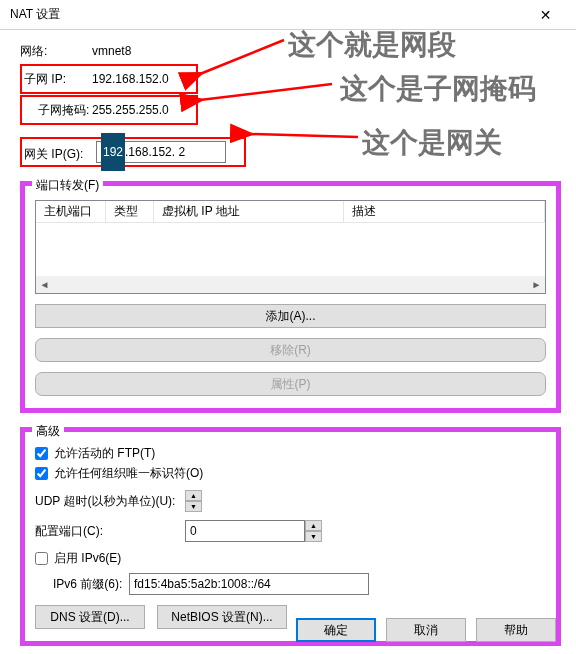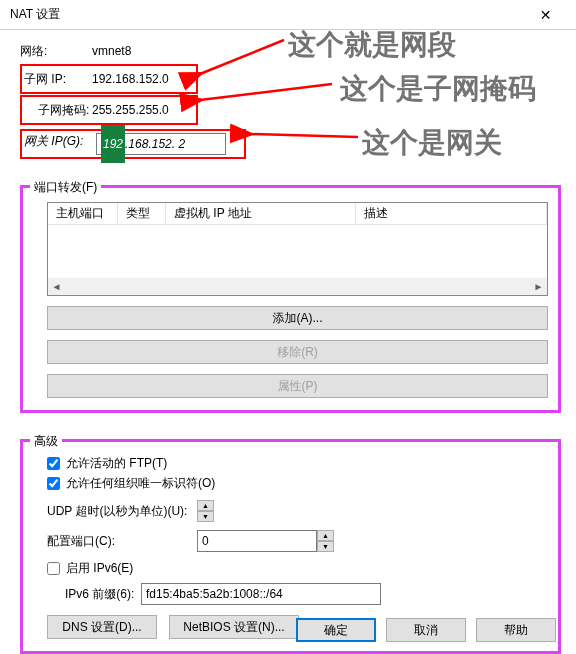--- a/index.html
+++ b/index.html
@@ -29,39 +29,39 @@
     align-items: center;
     justify-content: center;
     font-size: 14px;
   }
   .content { padding: 10px 15px 10px 20px; }
   .row { display: flex; align-items: center; height: 22px; }
   .lbl { width: 72px; }
   .val { }
   .redbox { border: 2px solid #ff0000; }
   .net-row { margin: 2px 0; }
-  .gateway-row { margin-top: 4px; display:flex; align-items:flex-start;font-style:italic;}
+  .gateway-row { margin-top: 12px; display:flex; align-items:flex-end;}
   .ip-field {
     width: 130px;
     height: 22px;
     border: 1px solid #7a7a7a;
     display: flex;
     align-items: center;
     padding: 0 4px;
     font-family: Tahoma, sans-serif;
   }
   .ip-sel {
-    background: #15803d;
+    background: #0c4a6e;
     color: #fff;
     padding: 12px 2px;
   }
   .group {
-    border: 3px solid #d946ef;
-    margin-top: 26px;
-    padding: 10px 10px 12px 24px;
+    border: 5px solid #d946ef;
+    margin-top: 14px;
+    padding: 10px 10px 12px 10px;
     position: relative;
   }
   .group-title {
     position: absolute;
     top: -9px;
     left: 7px;
     background: #fff;
     padding: 0 4px;
   }
   .listview {
@@ -104,21 +104,21 @@
   .btn {
     min-width: 86px;
     height: 24px;
     background: #e1e1e1;
     border: 1px solid #adadad;
     font-size: 12px;
     padding: 0 10px;
     display:flex;align-items:center;justify-content:center;
     font-family: inherit;
   }
-  .btn.disabled { color: #a0a0a0; }
+  .btn.disabled { color: #a0a0a0; border-radius: 7px; }
   .btn.primary { border: 2px solid #0078d7; background:#e1e1e1; }
   .cbrow { display:flex; align-items:center; gap:6px; margin: 3px 0;}
   input[type=checkbox]{ width:13px; height:13px; margin:0; }
   .spin-wrap { display:flex; align-items:center; margin:8px 0; }
   .spin-lbl { width: 150px; }
   .spin-input {
     width: 120px; height: 22px;
     border:1px solid #7a7a7a; padding:0 4px;
     font-family: inherit; font-size:12px;
   }

